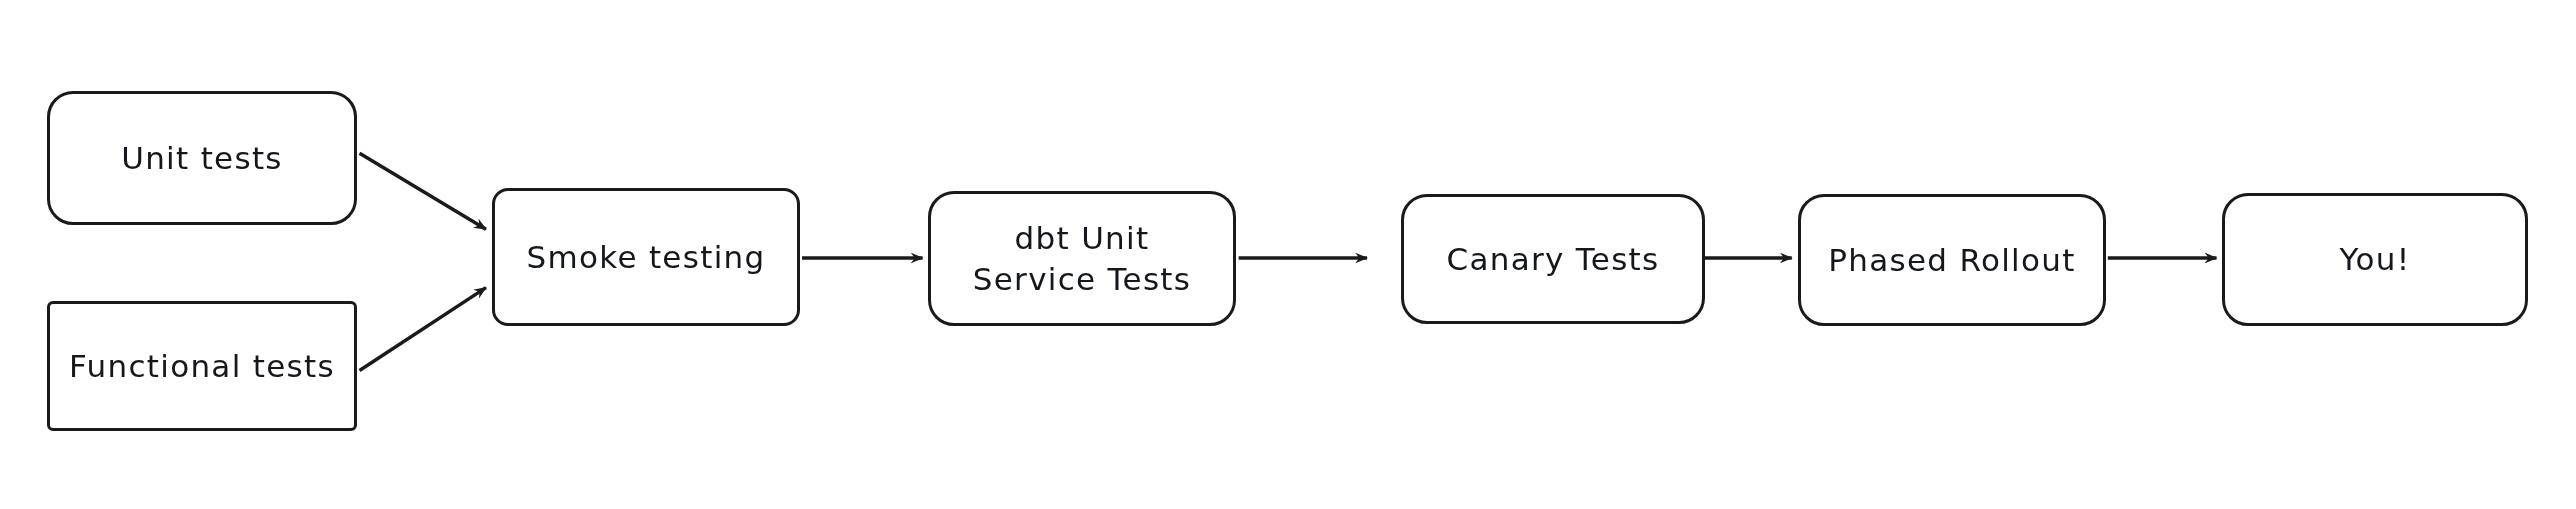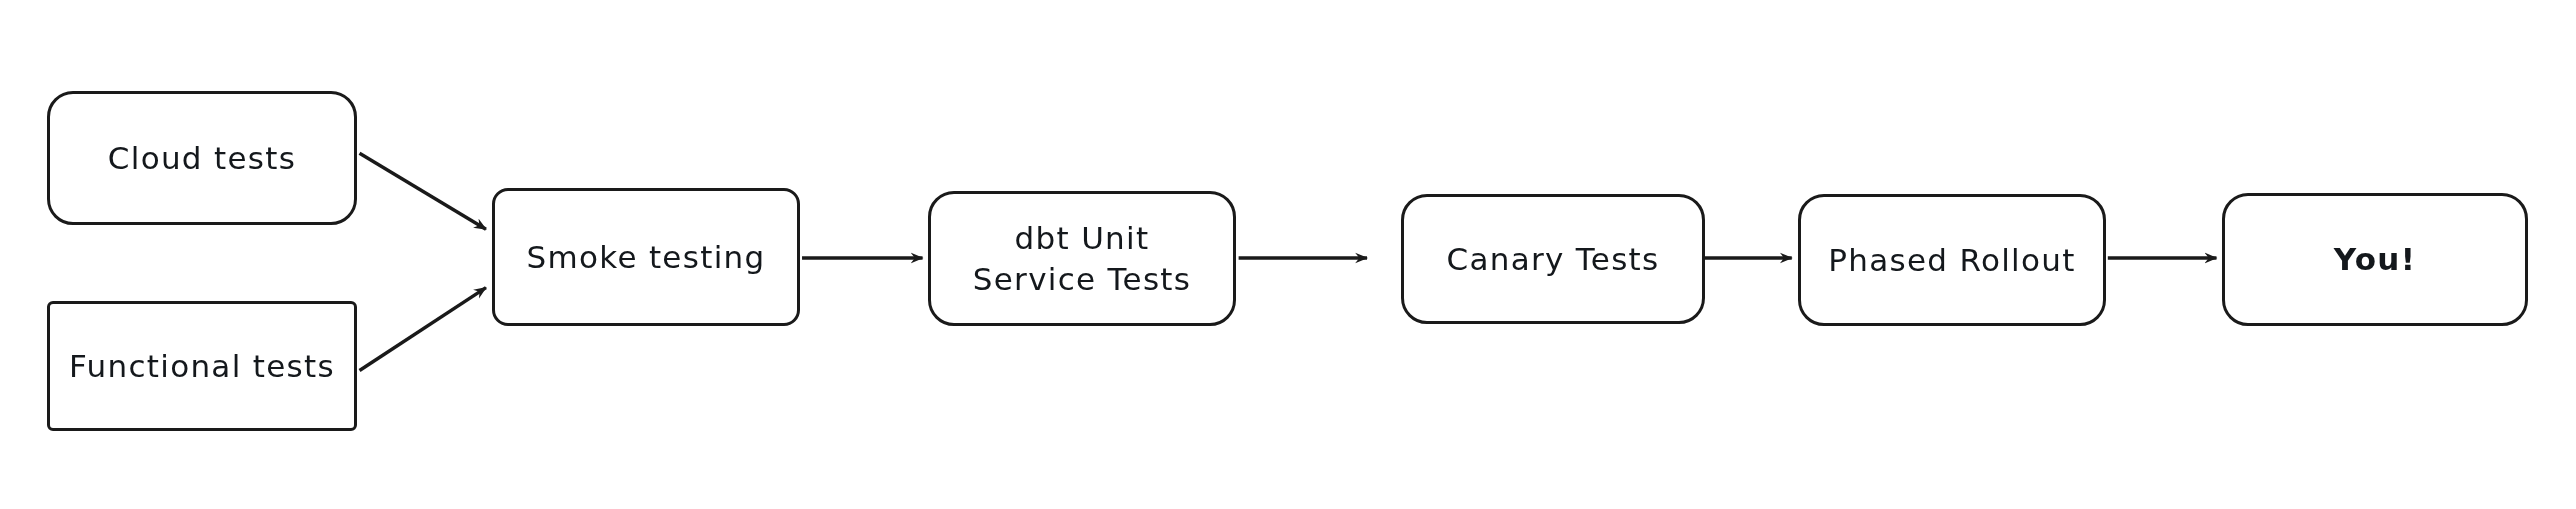--- a/index.html
+++ b/index.html
@@ -63,37 +63,37 @@
         <line x1="364" y1="375" x2="492" y2="291" stroke="#1a1a1a" stroke-width="3.5" stroke-linecap="butt" marker-end="url(#arrowhead)"></line>
         <line x1="812" y1="261" x2="934" y2="261" stroke="#1a1a1a" stroke-width="3.5" stroke-linecap="butt" marker-end="url(#arrowhead)"></line>
         <line x1="1254" y1="261" x2="1384" y2="261" stroke="#1a1a1a" stroke-width="3.5" stroke-linecap="butt" marker-end="url(#arrowhead)"></line>
         <line x1="1700" y1="261" x2="1814" y2="261" stroke="#1a1a1a" stroke-width="3.5" stroke-linecap="butt" marker-end="url(#arrowhead)"></line>
         <line x1="2134" y1="261" x2="2244" y2="261" stroke="#1a1a1a" stroke-width="3.5" stroke-linecap="butt" marker-end="url(#arrowhead)"></line>
       </g>
   </svg>
 
   <div id="nodes-layer">
       <div class="node" style="left: 47px; top: 91px; width: 310px; height: 134px; background: rgb(255, 255, 255); border-color: rgb(26, 26, 26); border-width: 3.5px; border-radius: 26px;">
-        <span class="node-label" style="color: rgb(20, 24, 28);">Cloud tests</span>
+        <span class="node-label" style="color: rgb(20, 24, 28);">Unit tests</span>
       </div>
       <div class="node" style="left: 47px; top: 301px; width: 310px; height: 130px; background: rgb(255, 255, 255); border-color: rgb(26, 26, 26); border-width: 3.5px; border-radius: 6px;">
         <span class="node-label" style="color: rgb(20, 24, 28);">Functional tests</span>
       </div>
       <div class="node" style="left: 492px; top: 188px; width: 308px; height: 138px; background: rgb(255, 255, 255); border-color: rgb(26, 26, 26); border-width: 3.5px; border-radius: 16px;">
         <span class="node-label" style="color: rgb(20, 24, 28);">Smoke testing</span>
       </div>
       <div class="node" style="left: 928px; top: 191px; width: 308px; height: 135px; background: rgb(255, 255, 255); border-color: rgb(26, 26, 26); border-width: 3.5px; border-radius: 26px;">
         <span class="node-label" style="color: rgb(20, 24, 28);">dbt Unit
 Service Tests</span>
       </div>
       <div class="node" style="left: 1373px; top: 194px; width: 304px; height: 130px; background: rgb(255, 255, 255); border-color: rgb(26, 26, 26); border-width: 3.5px; border-radius: 26px; margin-left: 28px;">
         <span class="node-label" style="color: rgb(20, 24, 28);">Canary Tests</span>
       </div>
       <div class="node" style="left: 1798px; top: 194px; width: 308px; height: 132px; background: rgb(255, 255, 255); border-color: rgb(26, 26, 26); border-width: 3.5px; border-radius: 26px; align-items: center;">
         <span class="node-label" style="color: rgb(20, 24, 28);">Phased Rollout</span>
       </div>
       <div class="node" style="left: 2222px; top: 193px; width: 306px; height: 133px; background: rgb(255, 255, 255); border-color: rgb(26, 26, 26); border-width: 3.5px; border-radius: 26px;">
-        <span class="node-label" style="color: rgb(20, 24, 28); font-weight: bold;">You!</span>
+        <span class="node-label" style="color: rgb(20, 24, 28);">You!</span>
       </div>
     </div>
 
 </div>
 
 
 </body></html>

